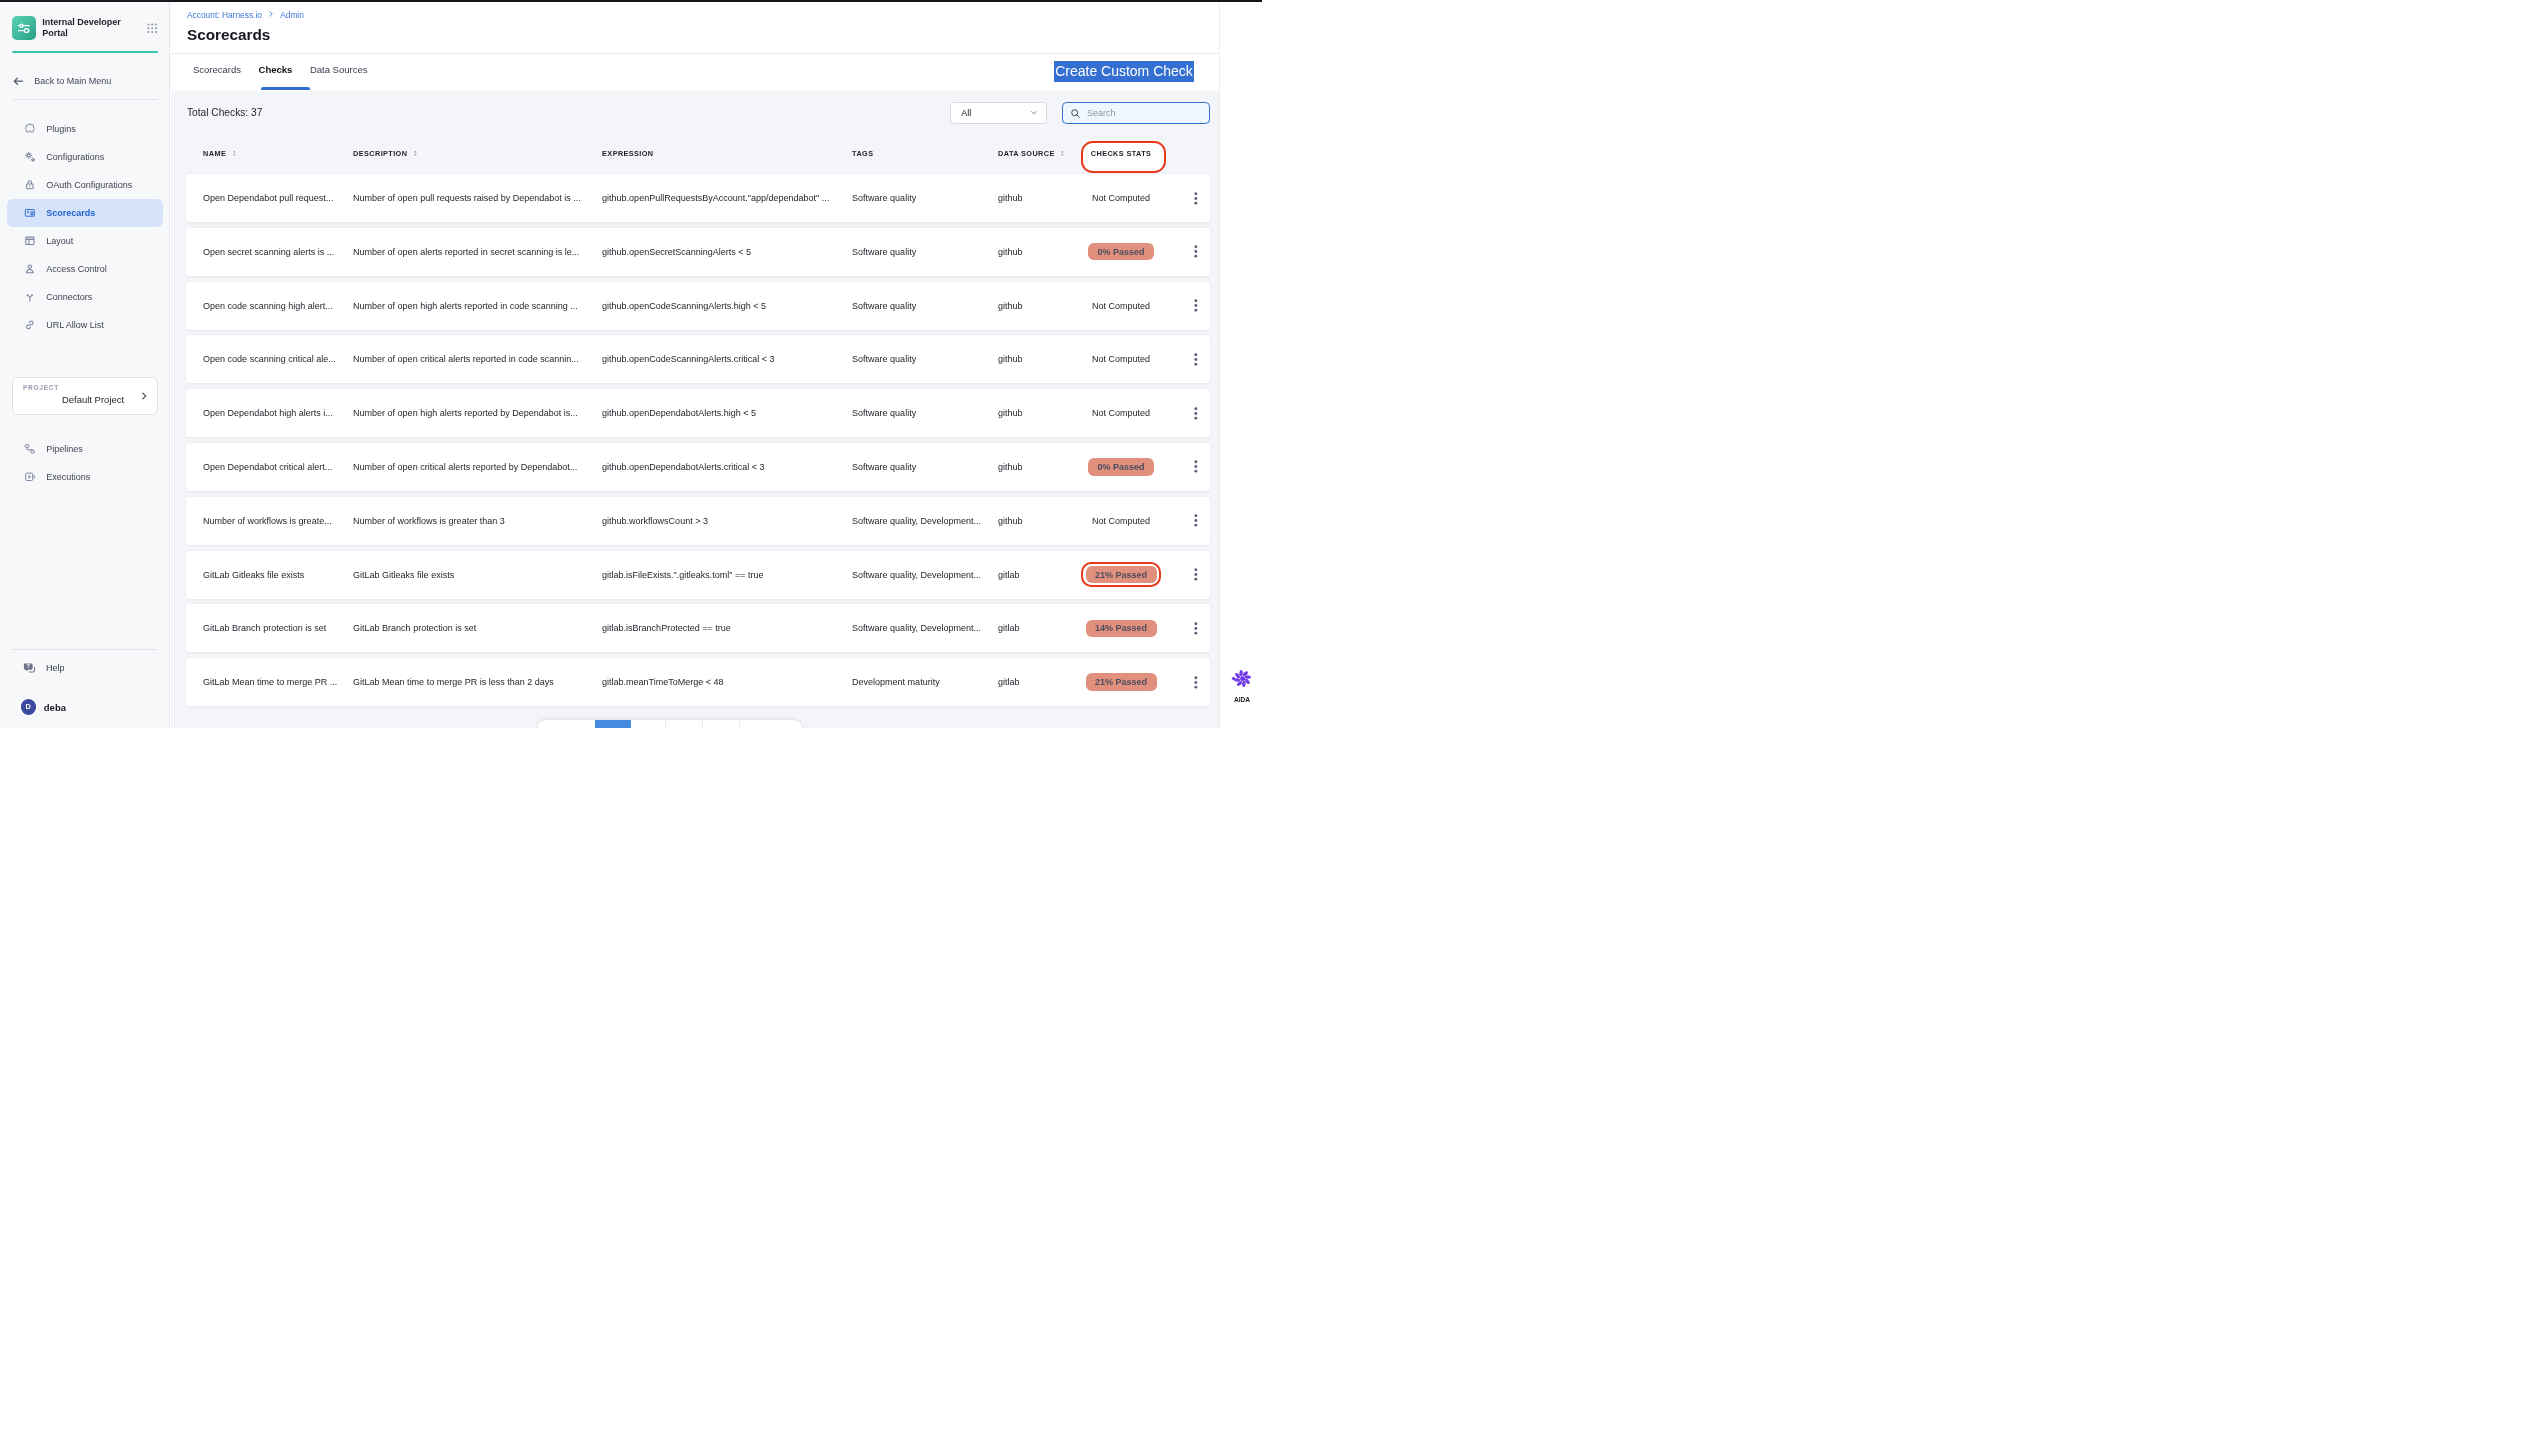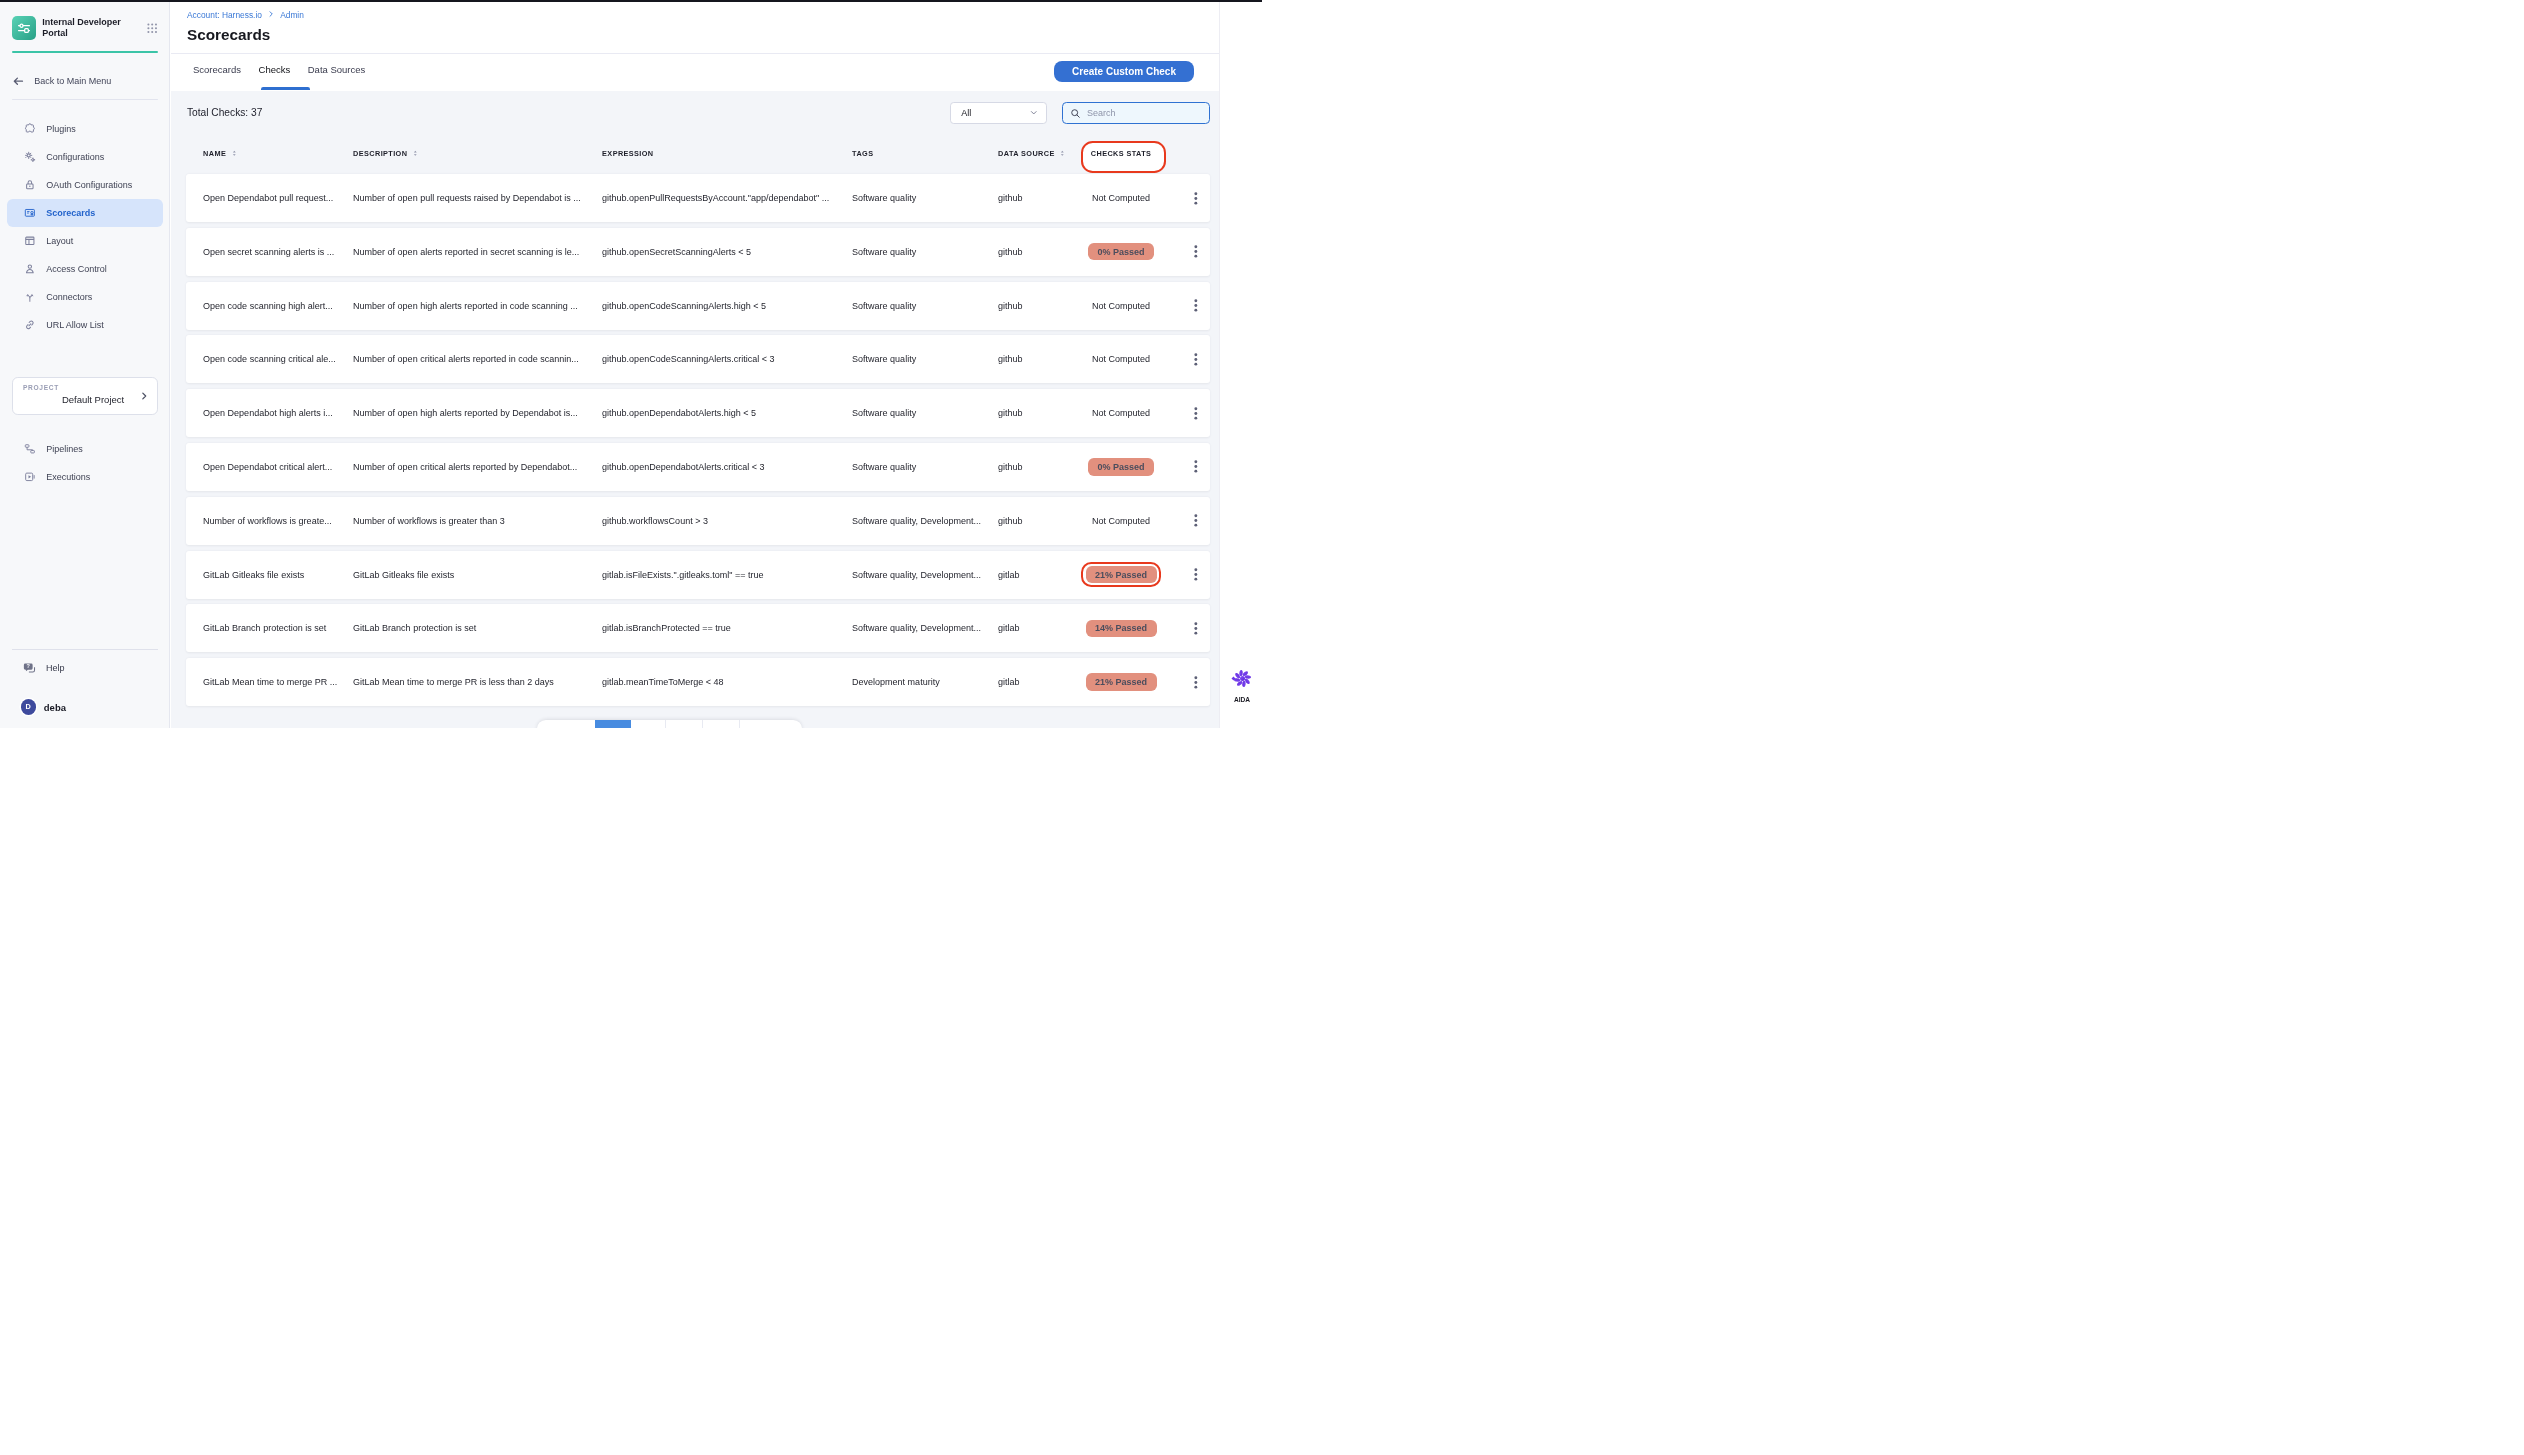--- a/index.html
+++ b/index.html
@@ -42,23 +42,23 @@
   
   .content{position:absolute;left:171px;top:0;width:1048px;height:728px;background:#fff;}
   .right-rail{position:absolute;left:1219px;top:0;width:44px;height:728px;background:#fff;border-left:0.7px solid #ededf3;}
   .breadcrumb{position:absolute;left:16px;top:10.2px;display:flex;align-items:flex-start;gap:5.1px;font-size:8.4px;color:var(--link);}
   .crumb{cursor:pointer;}
   .crumb-sep{display:flex;color:var(--link);}
   .page-title{position:absolute;left:16px;top:26px;font-size:15.3px;font-weight:bold;color:#17181f;}
   .rule1{position:absolute;left:0;top:53px;width:100%;border-top:0.7px solid #e9eaf3;}
   .tabs{position:absolute;left:22px;top:64px;display:flex;gap:17.5px;font-size:9.5px;color:#393b4d;}
   .tab{cursor:pointer;}
-  .tab.active{font-weight:normal;color:#101116;text-align:center;}
+  .tab.active{font-weight:bold;color:#101116;text-align:center;}
   .tab-underline{position:absolute;left:90px;top:87px;width:49px;height:2.9px;background:#2e6fd0;border-radius:2.2px 2.2px 0 0;}
-  .create-btn{position:absolute;left:883px;top:61px;width:140px;height:20.5px;background:var(--accent);color:#fff;font-size:10px;font-weight:bold;font-family:inherit;border:none;border-radius:8px;cursor:pointer;}
+  .create-btn{position:absolute;left:883px;top:61px;width:140px;height:20.5px;background:var(--accent);color:#fff;font-size:14px;font-weight:normal;font-family:inherit;border:none;border-radius:0;cursor:pointer;}
   .panel{position:absolute;left:0;top:91px;width:100%;height:637px;background:#f3f5f9;}
   .total{position:absolute;left:16px;top:107px;font-size:10.2px;color:#232430;font-weight:500;}
   .filter{position:absolute;left:779px;top:102px;width:97px;height:22px;background:#fff;border:0.7px solid #d6d9e5;border-radius:3.7px;display:flex;align-items:center;padding:0 7.3px 0 10.2px;cursor:pointer;}
   .filter-value{font-size:9px;color:#15161e;}
   .filter-chevron{margin-left:auto;display:flex;color:#7a7d92;}
   .search{position:absolute;left:891px;top:102px;width:148px;height:22px;background:#eef7fd;border:1.1px solid #2f72d2;border-radius:4.4px;display:flex;align-items:center;padding:0 5.8px 0 7.3px;}
   .search .sicon{display:flex;color:#3c3f52;flex:0 0 auto;}
   .search input{flex:1;min-width:0;border:none;outline:none;background:transparent;font-family:inherit;font-size:9px;color:#23242f;margin-left:5.8px;}
   .search input::placeholder{color:#8f95aa;}
 

